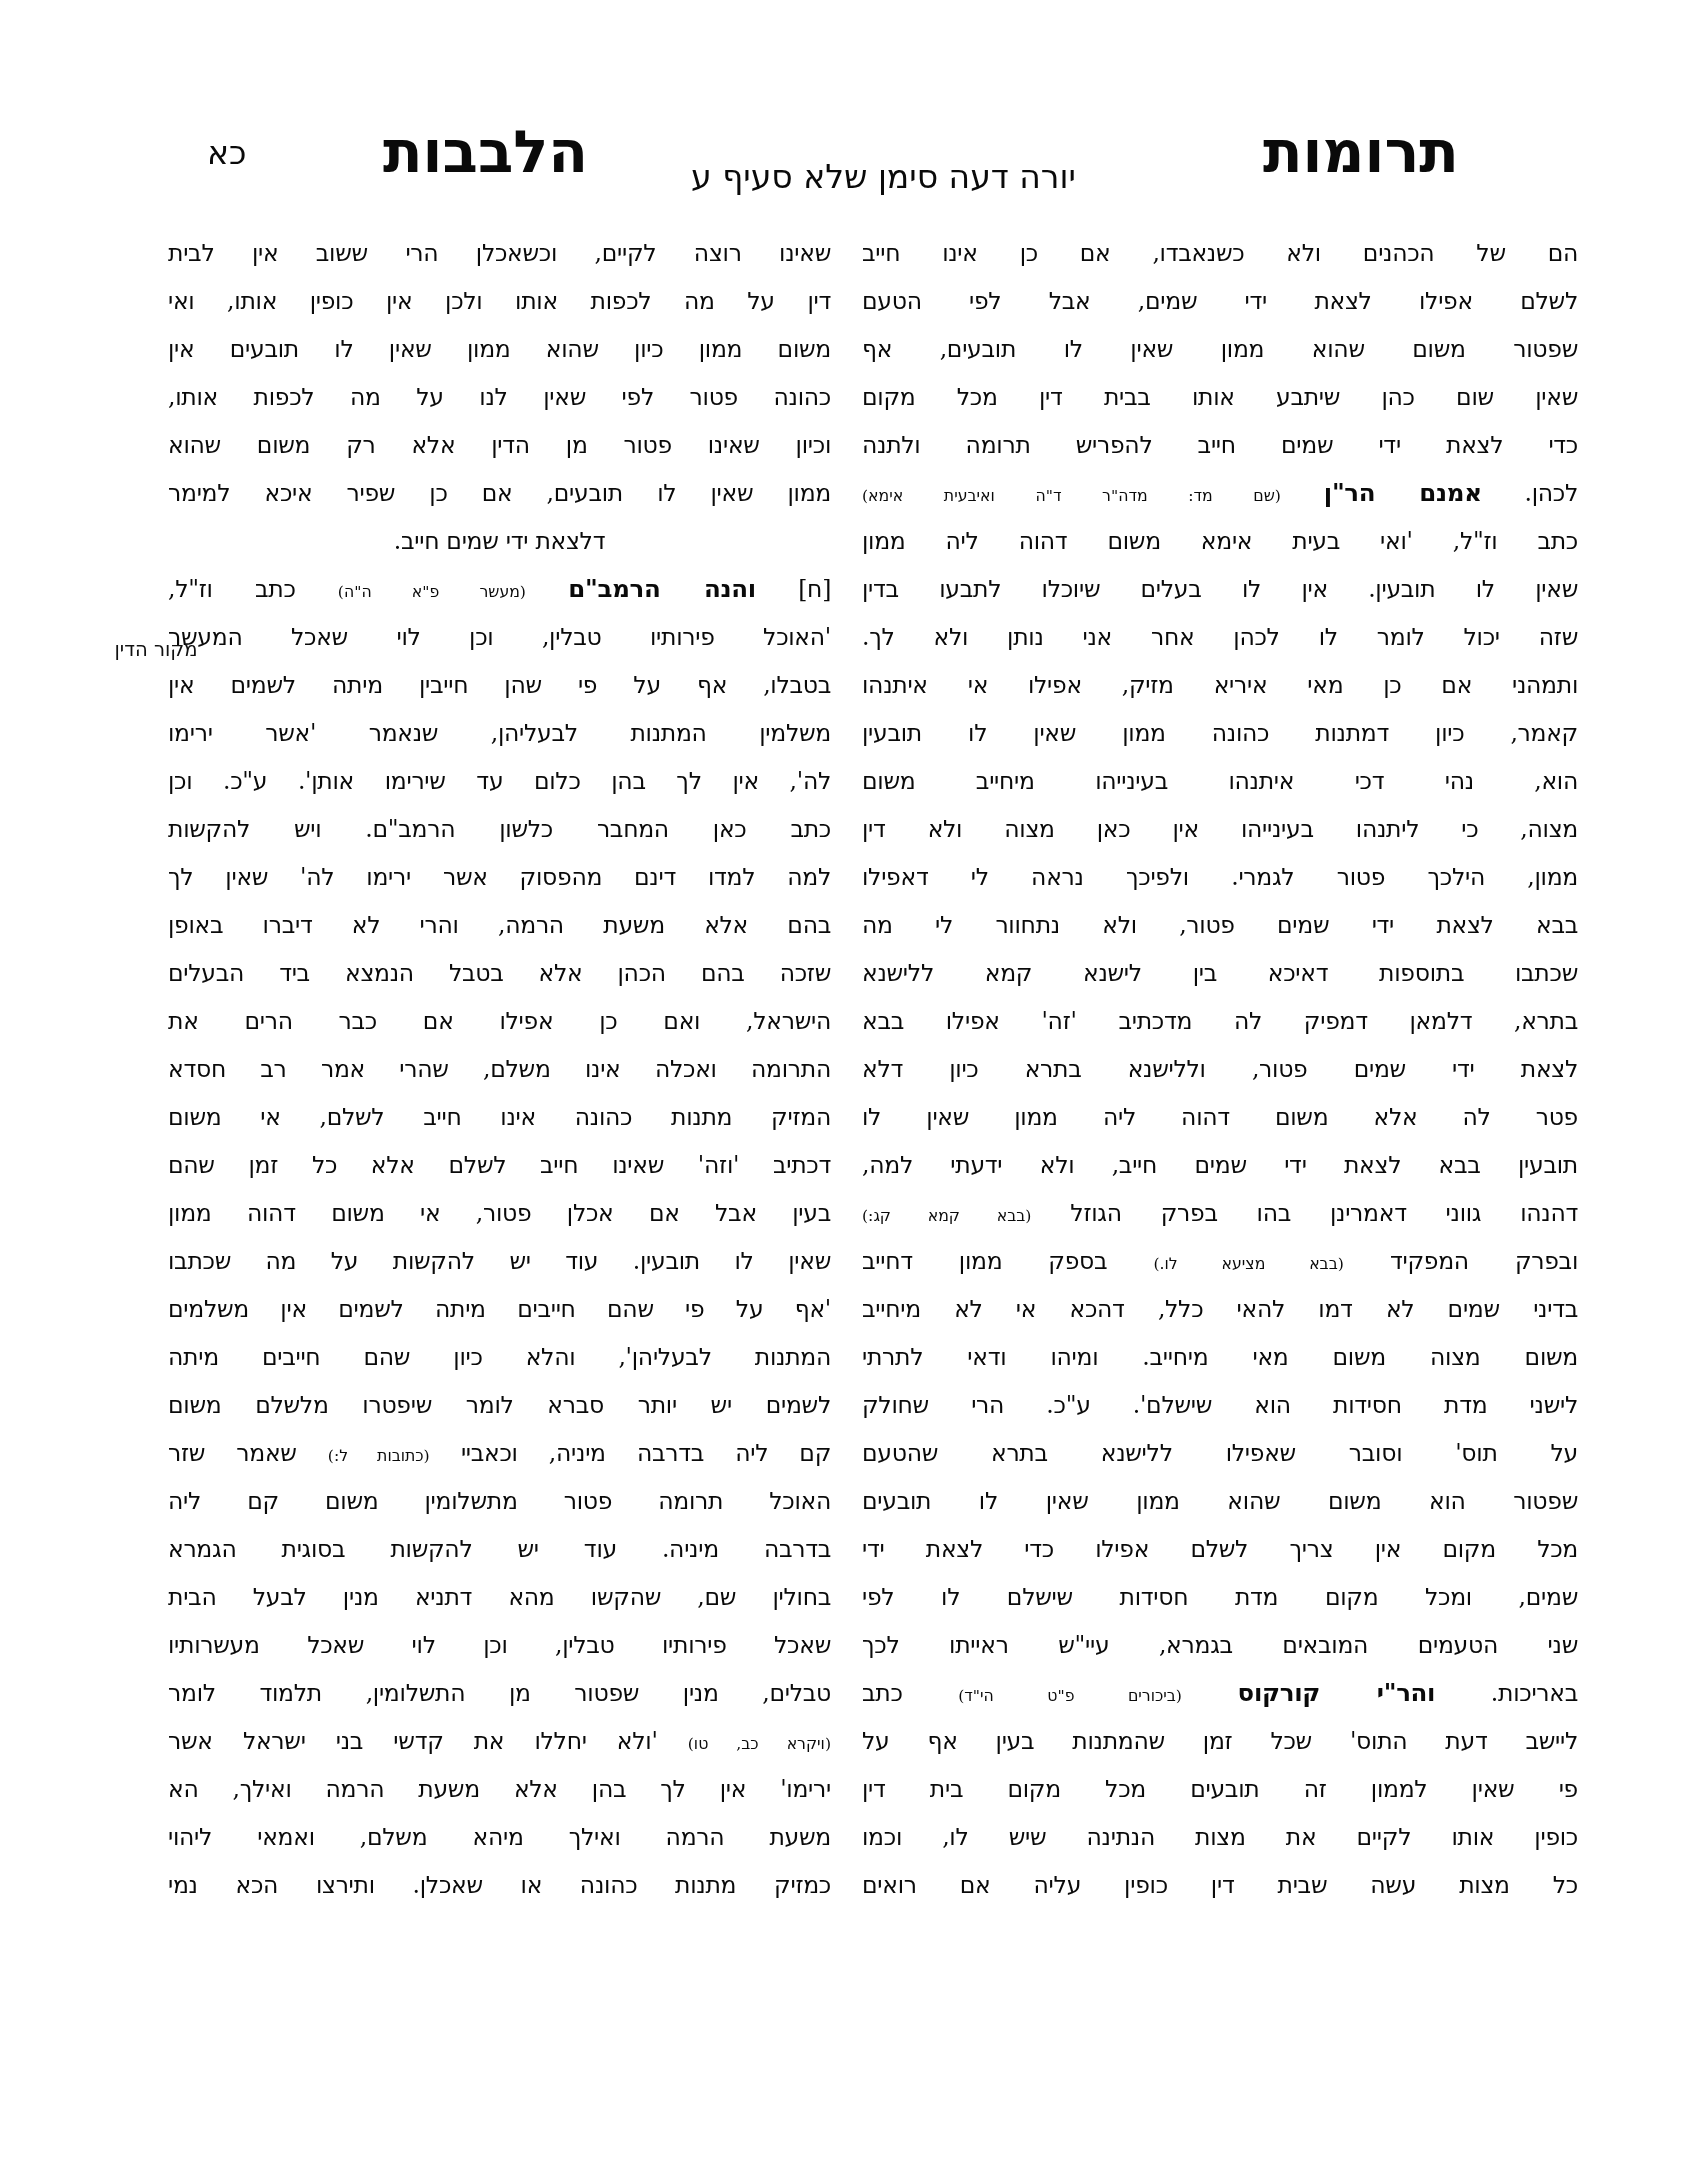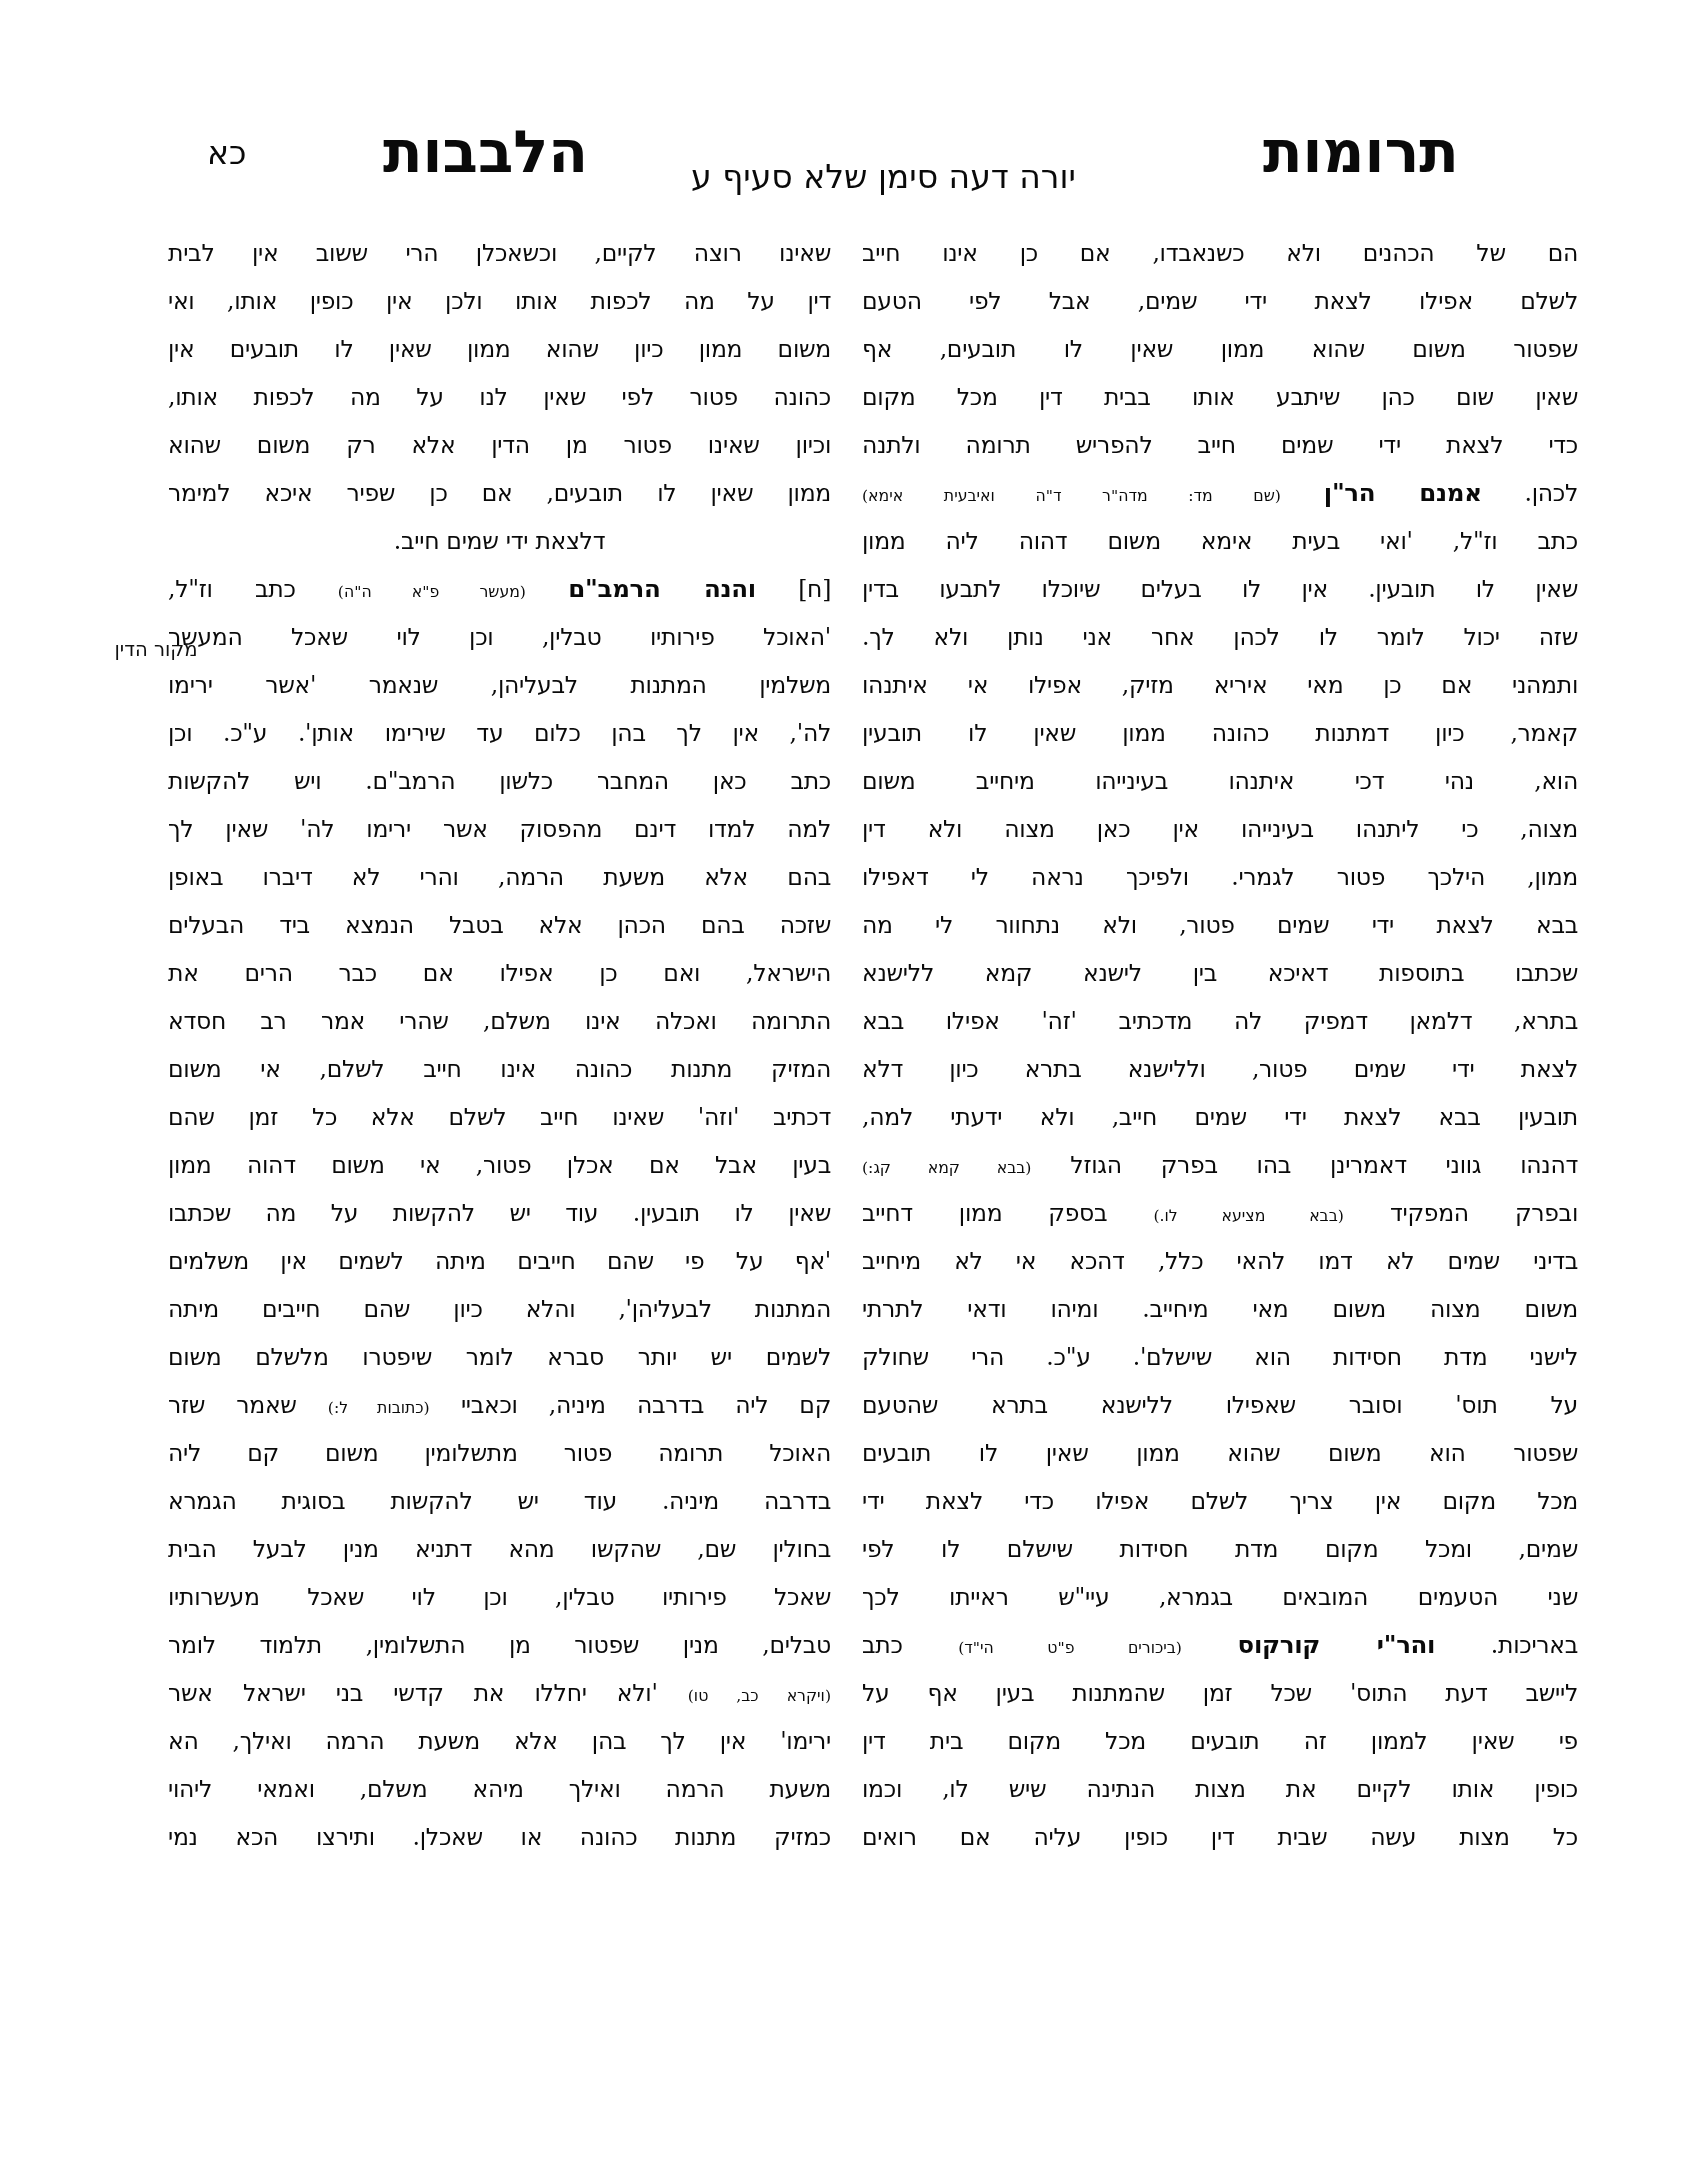--- a/index.html
+++ b/index.html
@@ -65,20 +65,21 @@
       <div class="ln"><span>שזה יכול לומר לו לכהן אחר אני נותן ולא לך.</span></div>
       <div class="ln"><span>ותמהני אם כן מאי איריא מזיק, אפילו אי איתנהו</span></div>
       <div class="ln"><span>קאמר, כיון דמתנות כהונה ממון שאין לו תובעין</span></div>
       <div class="ln"><span>הוא, נהי דכי איתנהו בעינייהו מיחייב משום</span></div>
       <div class="ln"><span>מצוה, כי ליתנהו בעינייהו אין כאן מצוה ולא דין</span></div>
       <div class="ln"><span>ממון, הילכך פטור לגמרי. ולפיכך נראה לי דאפילו</span></div>
       <div class="ln"><span>בבא לצאת ידי שמים פטור, ולא נתחוור לי מה</span></div>
       <div class="ln"><span>שכתבו בתוספות דאיכא בין לישנא קמא ללישנא</span></div>
       <div class="ln"><span>בתרא, דלמאן דמפיק לה מדכתיב 'זה' אפילו בבא</span></div>
       <div class="ln"><span>לצאת ידי שמים פטור, וללישנא בתרא כיון דלא</span></div>
+      <div class="ln"><span>פטר לה אלא משום דהוה ליה ממון שאין לו</span></div>
       <div class="ln"><span>תובעין בבא לצאת ידי שמים חייב, ולא ידעתי למה,</span></div>
       <div class="ln"><span>דהנהו גווני דאמרינן בהו בפרק הגוזל </span><span class="sm">(בבא קמא קג:)</span></div>
       <div class="ln"><span>ובפרק המפקיד </span><span class="sm">(בבא מציעא לו.)</span><span> בספק ממון דחייב</span></div>
       <div class="ln"><span>בדיני שמים לא דמו להאי כלל, דהכא אי לא מיחייב</span></div>
       <div class="ln"><span>משום מצוה משום מאי מיחייב. ומיהו ודאי לתרתי</span></div>
       <div class="ln"><span>לישני מדת חסידות הוא שישלם'. ע"כ. הרי שחולק</span></div>
       <div class="ln"><span>על תוס' וסובר שאפילו ללישנא בתרא שהטעם</span></div>
       <div class="ln"><span>שפטור הוא משום שהוא ממון שאין לו תובעים</span></div>
       <div class="ln"><span>מכל מקום אין צריך לשלם אפילו כדי לצאת ידי</span></div>
       <div class="ln"><span>שמים, ומכל מקום מדת חסידות שישלם לו לפי</span></div>
@@ -92,20 +93,21 @@
   <div class="col col-left">
       <div class="ln"><span>שאינו רוצה לקיים, וכשאכלן הרי ששוב אין לבית</span></div>
       <div class="ln"><span>דין על מה לכפות אותו ולכן אין כופין אותו, ואי</span></div>
       <div class="ln"><span>משום ממון כיון שהוא ממון שאין לו תובעים אין</span></div>
       <div class="ln"><span>כהונה פטור לפי שאין לנו על מה לכפות אותו,</span></div>
       <div class="ln"><span>וכיון שאינו פטור מן הדין אלא רק משום שהוא</span></div>
       <div class="ln"><span>ממון שאין לו תובעים, אם כן שפיר איכא למימר</span></div>
       <div class="ln ln-center"><span>דלצאת ידי שמים חייב.</span></div>
       <div class="ln"><span>[ח] </span><span class="b">והנה הרמב"ם</span><span> </span><span class="sm">(מעשר פ"א ה"ה)</span><span> כתב וז"ל,</span></div>
       <div class="ln"><span>'האוכל פירותיו טבלין, וכן לוי שאכל המעשר</span></div>
+      <div class="ln"><span>בטבלו, אף על פי שהן חייבין מיתה לשמים אין</span></div>
       <div class="ln"><span>משלמין המתנות לבעליהן, שנאמר 'אשר ירימו</span></div>
       <div class="ln"><span>לה', אין לך בהן כלום עד שירימו אותן'. ע"כ. וכן</span></div>
       <div class="ln"><span>כתב כאן המחבר כלשון הרמב"ם. ויש להקשות</span></div>
       <div class="ln"><span>למה למדו דינם מהפסוק אשר ירימו לה' שאין לך</span></div>
       <div class="ln"><span>בהם אלא משעת הרמה, והרי לא דיברו באופן</span></div>
       <div class="ln"><span>שזכה בהם הכהן אלא בטבל הנמצא ביד הבעלים</span></div>
       <div class="ln"><span>הישראל, ואם כן אפילו אם כבר הרים את</span></div>
       <div class="ln"><span>התרומה ואכלה אינו משלם, שהרי אמר רב חסדא</span></div>
       <div class="ln"><span>המזיק מתנות כהונה אינו חייב לשלם, אי משום</span></div>
       <div class="ln"><span>דכתיב 'וזה' שאינו חייב לשלם אלא כל זמן שהם</span></div>

